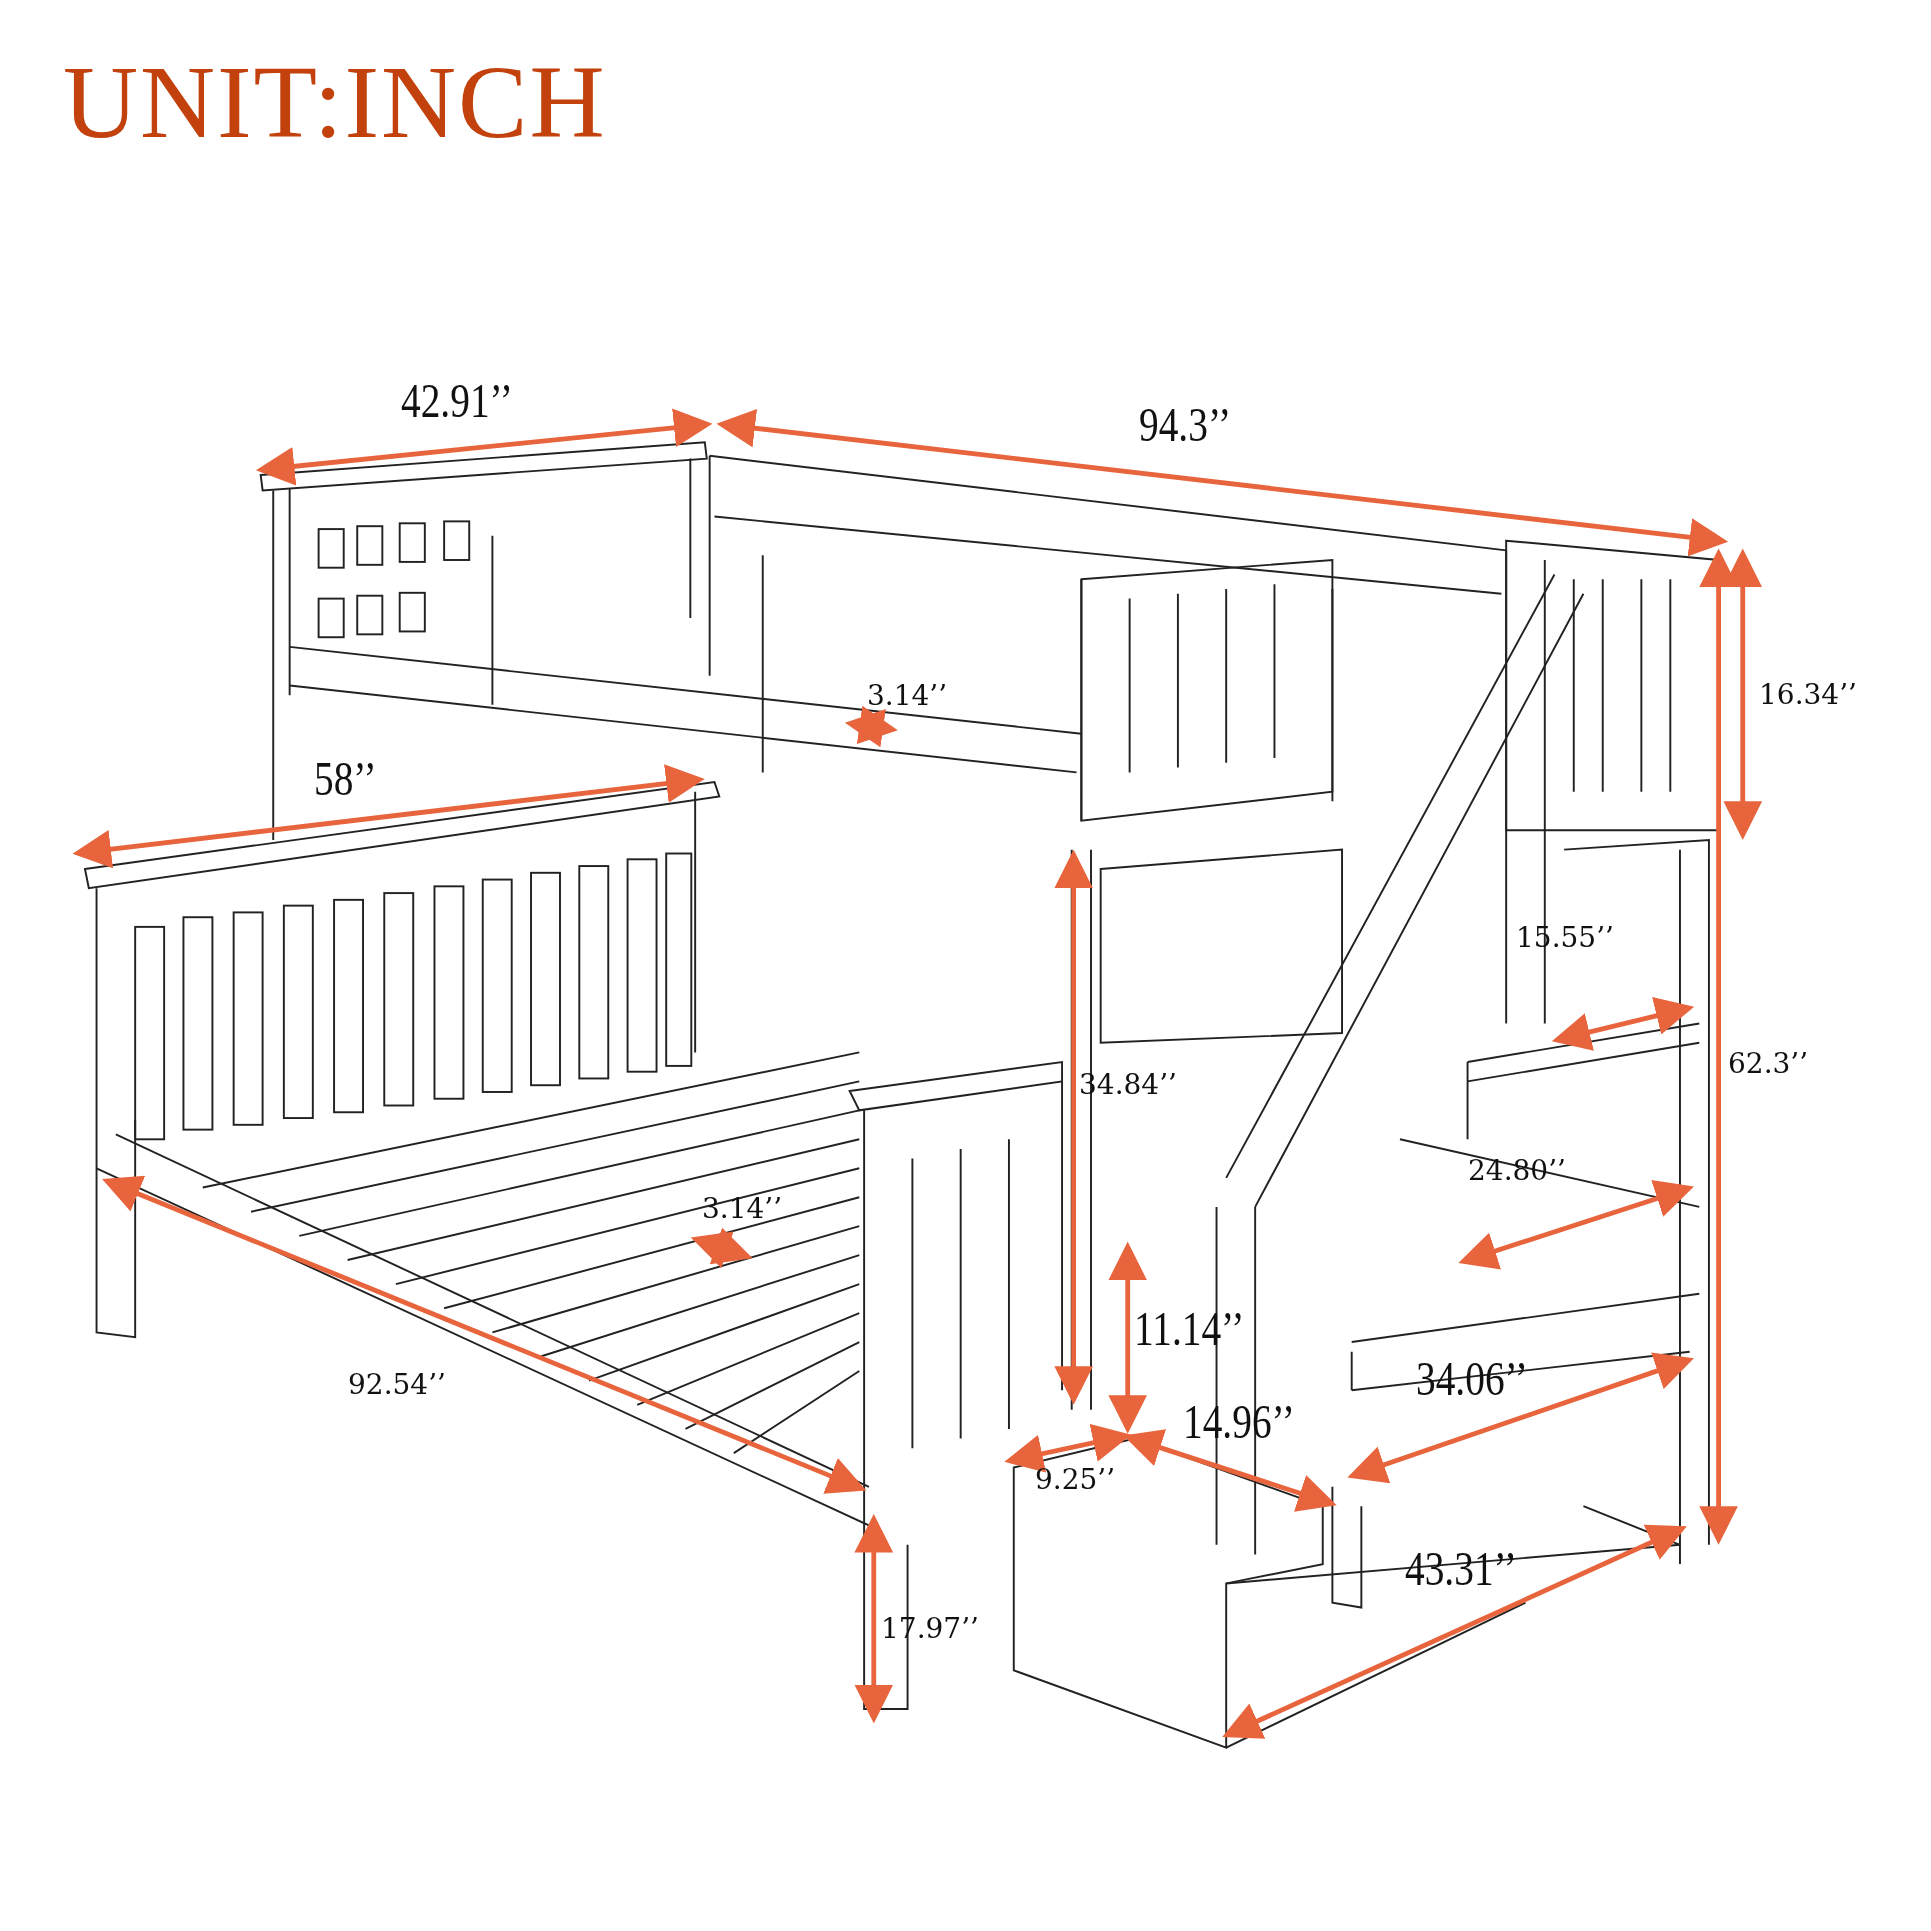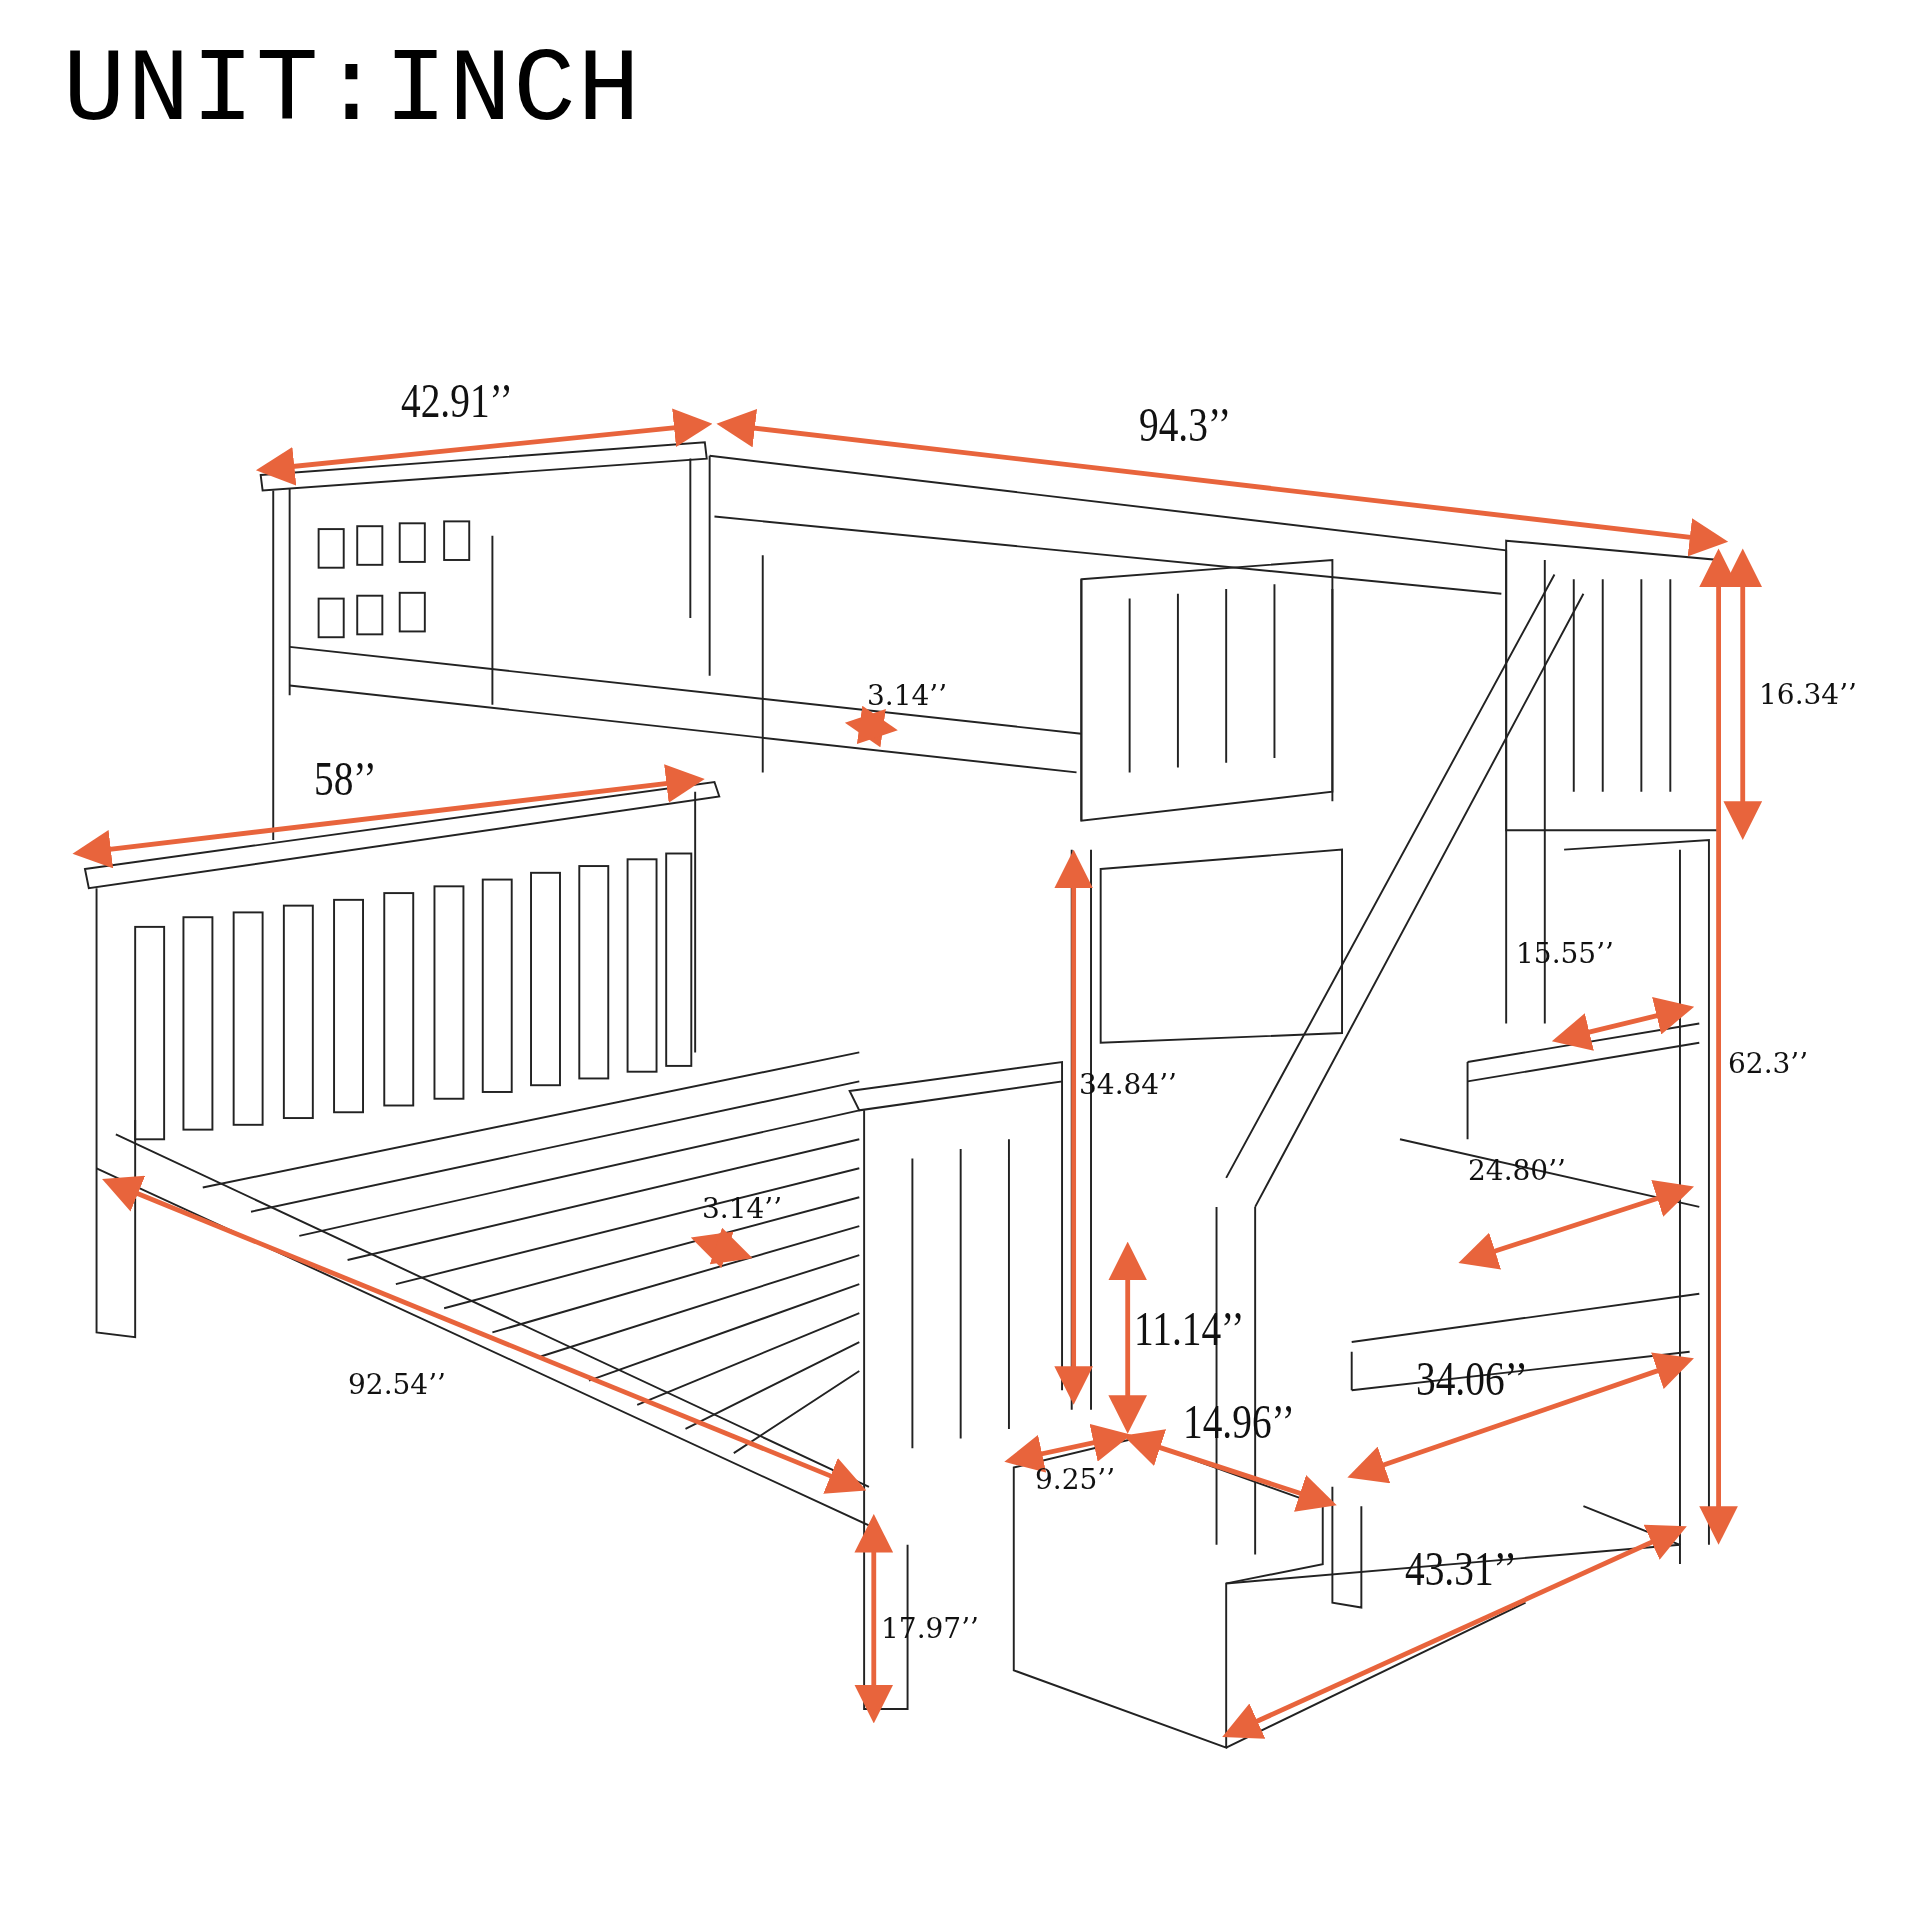--- a/index.html
+++ b/index.html
@@ -1,17 +1,17 @@
 <!DOCTYPE html>
 <html><head>
 <meta charset="utf-8">
 <style>
   html, body { margin:0; padding:0; background:#ffffff; }
   body { width:1931px; height:1931px; position:relative; overflow:hidden; font-family:"DejaVu Serif", serif; }
-  .title { position:absolute; left:63px; top:39px; font-family:Liberation Mono, monospace; font-size:104px; color:#000000; letter-spacing:1.9px; line-height:1; }
+  .title { position:absolute; left:63px; top:50px; font-family:Liberation Serif, serif; font-size:104px; color:#c2410c; letter-spacing:1.9px; line-height:1; }
   .lbl { position:absolute; font-family:"DejaVu Serif", serif; font-size:28px; color:#111; white-space:nowrap; line-height:1; }
   .lbl.cond { font-family:"Liberation Serif", serif; font-size:48px; transform:scaleX(0.82); transform-origin:left top; }
   svg.drawing { position:absolute; left:0; top:0; }
 </style>
 </head>
 <body>
 
 <div class="title">UNIT:INCH</div>
 
 <svg class="drawing" width="1931" height="1931" viewBox="0 0 2000 2000">
@@ -104,21 +104,21 @@
     <line x1="905" y1="1578" x2="905" y2="1775"></line>
   </g>
 </svg>
 
 <div class="lbl cond" style="left:401px;top:377px;">42.91’’</div>
 <div class="lbl cond" style="left:1139px;top:401px;">94.3’’</div>
 <div class="lbl" style="left:1759px;top:681px;">16.34’’</div>
 <div class="lbl" style="left:867px;top:682px;">3.14’’</div>
 <div class="lbl cond" style="left:314px;top:755px;">58’’</div>
 <div class="lbl" style="left:1079px;top:1055px;margin-top:16px;">34.84’’</div>
-<div class="lbl" style="left:1516px;top:924px;margin-top:16px;">15.55’’</div>
+<div class="lbl" style="left:1516px;top:924px;">15.55’’</div>
 <div class="lbl" style="left:1728px;top:1050px;">62.3’’</div>
 <div class="lbl" style="left:1468px;top:1157px;">24.80’’</div>
 <div class="lbl" style="left:702px;top:1195px;">3.14’’</div>
 <div class="lbl cond" style="left:1134px;top:1305px;">11.14’’</div>
 <div class="lbl" style="left:348px;top:1371px;">92.54’’</div>
 <div class="lbl cond" style="left:1183px;top:1398px;">14.96’’</div>
 <div class="lbl cond" style="left:1416px;top:1355px;">34.06’’</div>
 <div class="lbl" style="left:1035px;top:1466px;text-align:right;">9.25’’</div>
 <div class="lbl cond" style="left:1405px;top:1545px;">43.31’’</div>
 <div class="lbl" style="left:881px;top:1615px;">17.97’’</div>

